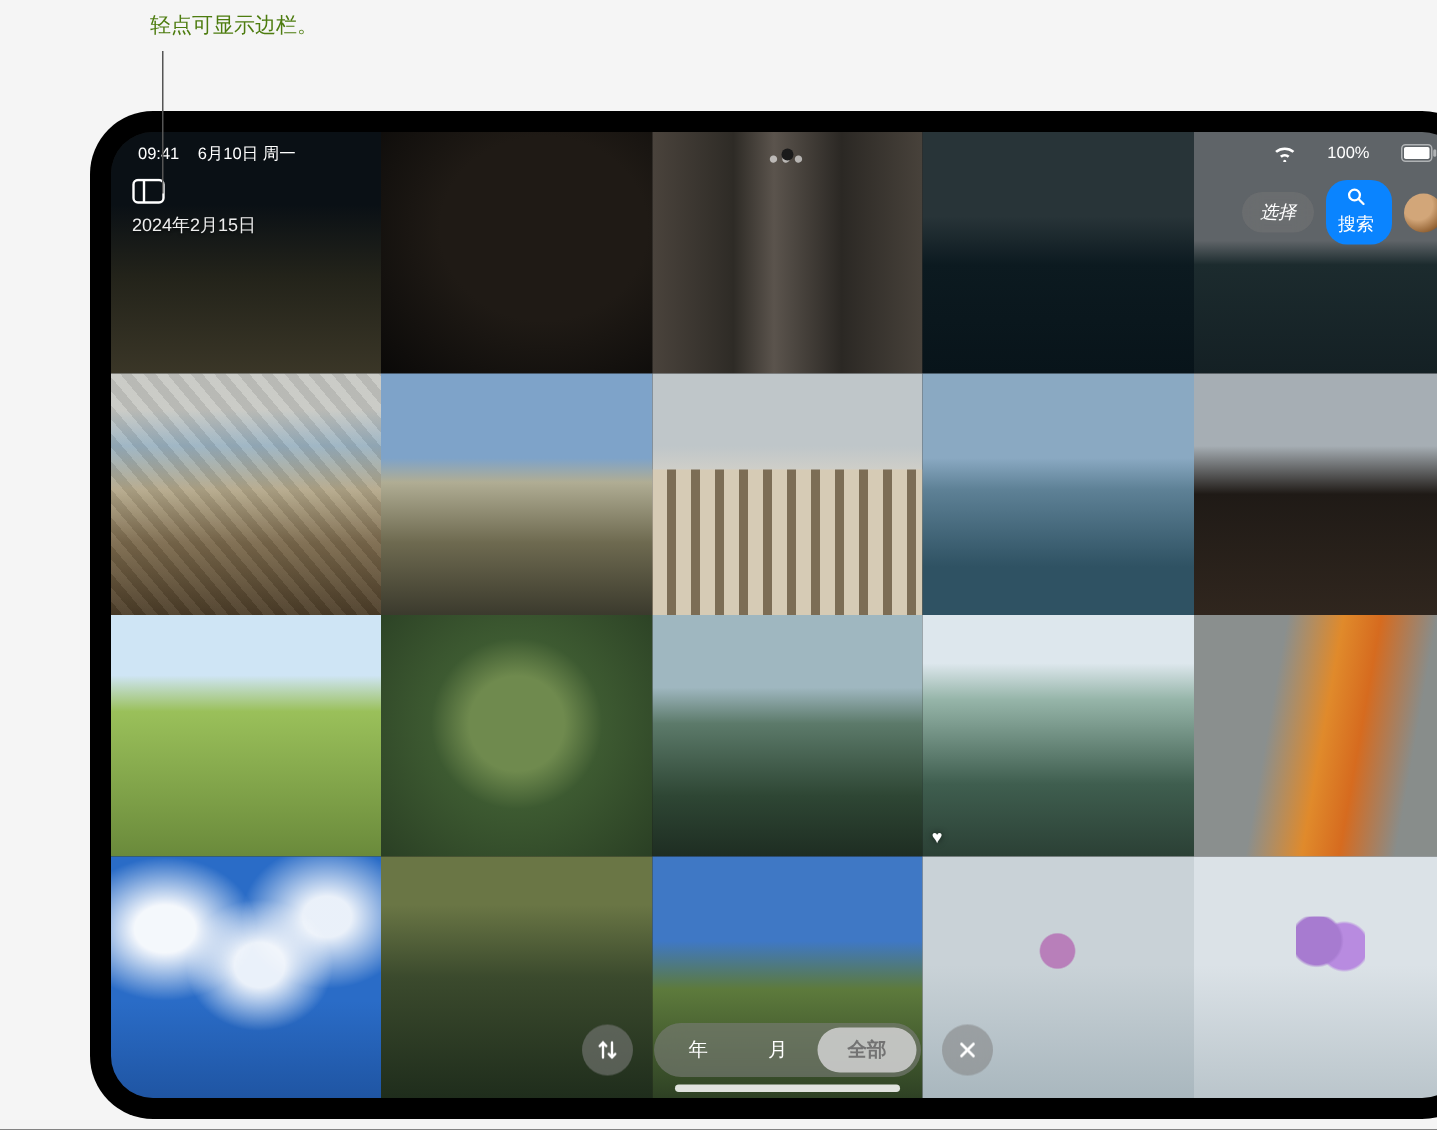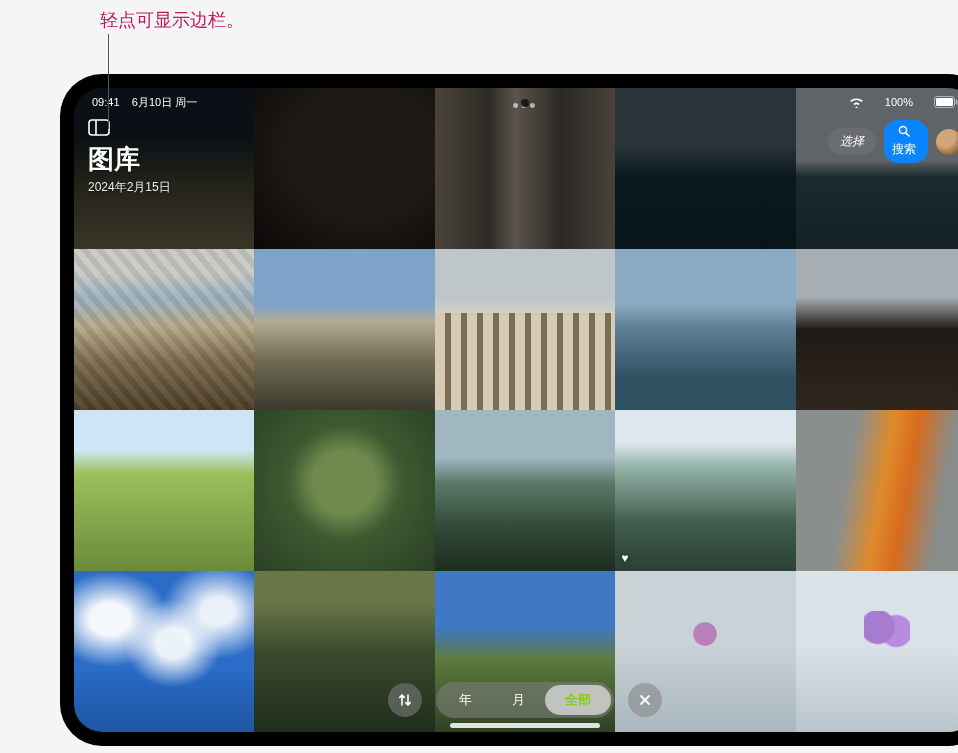--- a/index.html
+++ b/index.html
@@ -8,22 +8,22 @@
       font-family: -apple-system, "Helvetica Neue", Arial, sans-serif;
       width: 958px;
       height: 753px;
       overflow: hidden;
       position: relative;
     }
     .callout {
       position: absolute;
       top: 8px;
       left: 100px;
-      font-size: 18px;
-      color: #be185d;
+      font-size: 14px;
+      color: #4d7c0f;
       z-index: 200;
     }
     .callout-line {
       position: absolute;
       top: 34px;
       left: 108px;
       width: 1px;
       height: 95px;
       background: #555;
       z-index: 200;
@@ -217,21 +217,21 @@
       gap: 0;
     }
     .seg-item {
       font-size: 13px;
       color: #fff;
       padding: 6px 20px;
       border-radius: 15px;
     }
     .seg-item.active {
       background: rgba(210,210,210,.85);
-      color: #84cc16;
+      color: #737373;
       font-weight: 600;
     }
     .home-indicator {
       position: absolute;
       bottom: 4px;
       left: 50%;
       transform: translateX(-50%);
       width: 150px; height: 5px;
       border-radius: 3px;
       background: rgba(255,255,255,.85);
@@ -271,21 +271,20 @@
     <div class="more-dots">•••</div>
 
     <div class="header-overlay">
       <div class="header-left">
         <div class="sidebar-toggle">
           <svg width="22" height="17" viewBox="0 0 22 17">
               <rect x="1" y="1" width="20" height="15" rx="3" fill="none" stroke="#fff" stroke-width="1.6"></rect>
               <line x1="8" y1="1" x2="8" y2="16" stroke="#fff" stroke-width="1.6"></line>
             </svg>
         </div>
-        <div class="title">图库</div>
         <div class="subtitle">2024年2月15日</div>
       </div>
       <div class="header-right">
         <div class="pill-btn">选择</div>
         <div class="pill-search">
           <svg width="12" height="12" viewBox="0 0 12 12">
               <circle cx="5" cy="5" r="3.6" fill="none" stroke="#fff" stroke-width="1.5"></circle>
               <line x1="8" y1="8" x2="11" y2="11" stroke="#fff" stroke-width="1.5" stroke-linecap="round"></line>
             </svg>
           <span>搜索</span>

